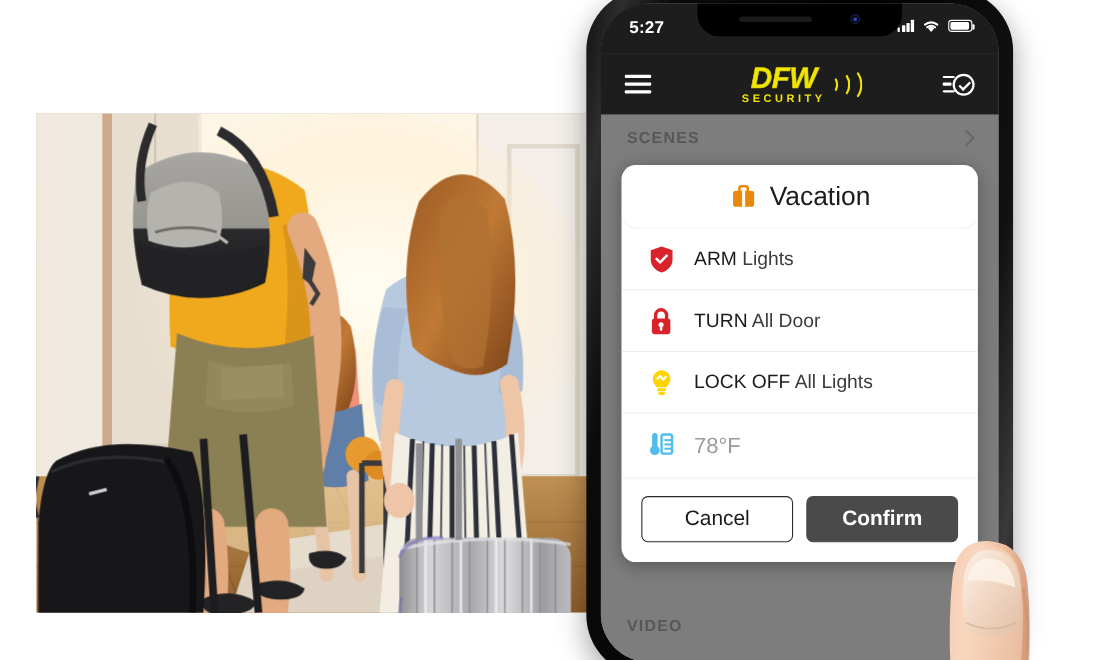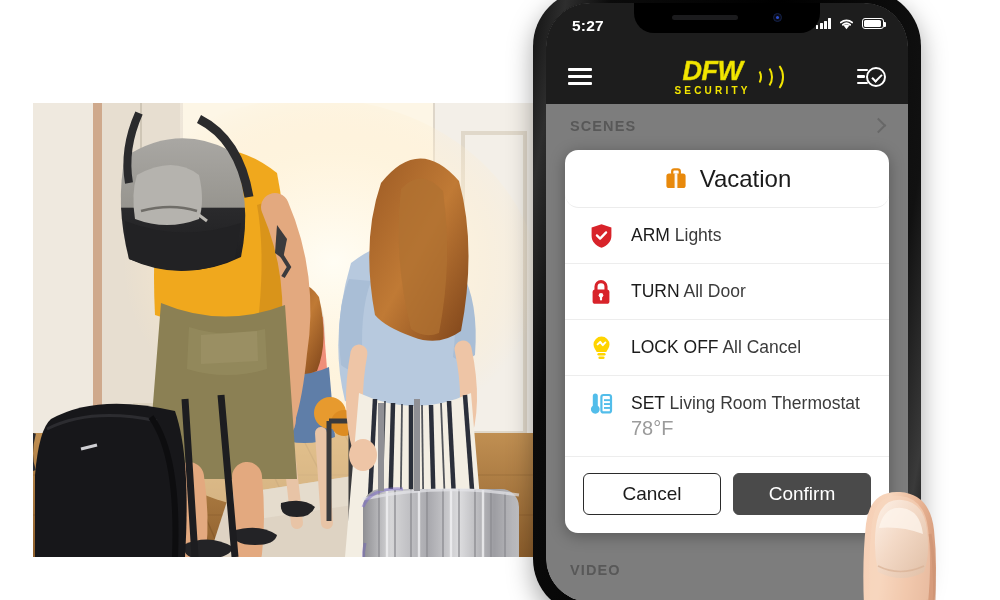--- a/index.html
+++ b/index.html
@@ -164,21 +164,21 @@
   .scene-txt .act{ font-weight:400; color:#1b1b1b; }
   .scene-sub{ font-size:20px; color:#9b9b9b; margin-top:2px; }
   .modal-actions{
     display:flex; gap:12px; padding:16px 18px 18px 18px;
   }
   .btn{
     flex:1; height:42px; border-radius:6px; font-size:19px;
     display:flex; align-items:center; justify-content:center; cursor:pointer;
   }
   .btn-cancel{ background:#fff; border:1.6px solid #2b2b2b; color:#1b1b1b; font-weight:400;}
-  .btn-confirm{ background:#4a4a4a; border:1.6px solid #4a4a4a; color:#fff; font-weight:400;}
+  .btn-confirm{ background:#4a4a4a; border:1.6px solid #4a4a4a; color:#fff; font-weight:700;}
 
   
   .finger{
     position:absolute; left:838px; top:482px; width:118px; height:170px;
     z-index:60; pointer-events:none;
   }
 </style>
 </head>
 <body>
 
@@ -480,39 +480,35 @@
               <div class="scene-ico">
                 <svg width="21" height="26" viewBox="0 0 21 26">
                   <path d="M10.5 1.6 a8 8 0 0 1 8 8 c0 3.4 -2.4 5.4 -3.2 7.4 H5.7 C4.9 15 2.5 13 2.5 9.6 a8 8 0 0 1 8 -8 Z" fill="#ffd400"></path>
                   <rect x="6.4" y="18" width="8.2" height="2.6" rx="1.3" fill="#ffd400"></rect>
                   <rect x="7.4" y="21.4" width="6.2" height="2.6" rx="1.3" fill="#ffd400"></rect>
                   <path d="M6.6 9.4 l2.6 -2.6 l2.6 3.4 l2.6 -2.8" stroke="#fff" stroke-width="1.9" fill="none" stroke-linecap="round" stroke-linejoin="round"></path>
                 </svg>
               </div>
               <div class="scene-txt">
                 <span class="act">LOCK OFF</span>
-                <span>All Cancel</span>
+                <span>All Lights</span>
               </div>
             </div>
 
             <div class="scene-row">
               <div class="scene-ico">
                 <svg width="26" height="26" viewBox="0 0 26 26">
                   <path d="M7.3 2.6 a2.5 2.5 0 0 1 2.5 2.5 v9.6 a4.4 4.4 0 1 1 -5 0 V5.1 a2.5 2.5 0 0 1 2.5 -2.5 Z" fill="#52bdea"></path>
                   <rect x="13.4" y="4" width="9.6" height="17.4" rx="2" fill="none" stroke="#52bdea" stroke-width="2.2"></rect>
                   <rect x="16" y="8.2" width="6" height="1.9" fill="#52bdea"></rect>
                   <rect x="16" y="12.1" width="6" height="1.9" fill="#52bdea"></rect>
                   <rect x="16" y="16" width="6" height="1.9" fill="#52bdea"></rect>
                 </svg>
               </div>
               <div class="scene-txt">
-                <div>
-                  <span class="act">SET</span>
-                  <span>Living Room Thermostat</span>
-                </div>
                 <div class="scene-sub">78°F</div>
               </div>
             </div>
 
 
             <div class="modal-actions">
               <div class="btn btn-cancel">Cancel</div>
               <div class="btn btn-confirm">Confirm</div>
             </div>
           </div>

